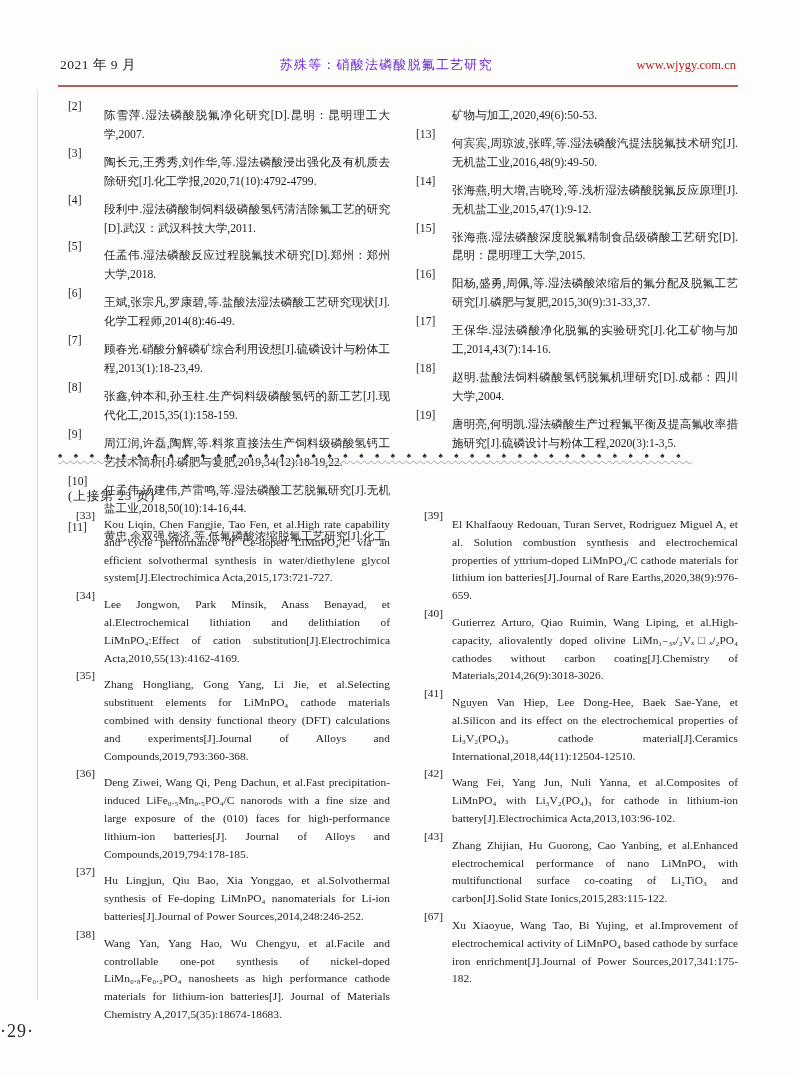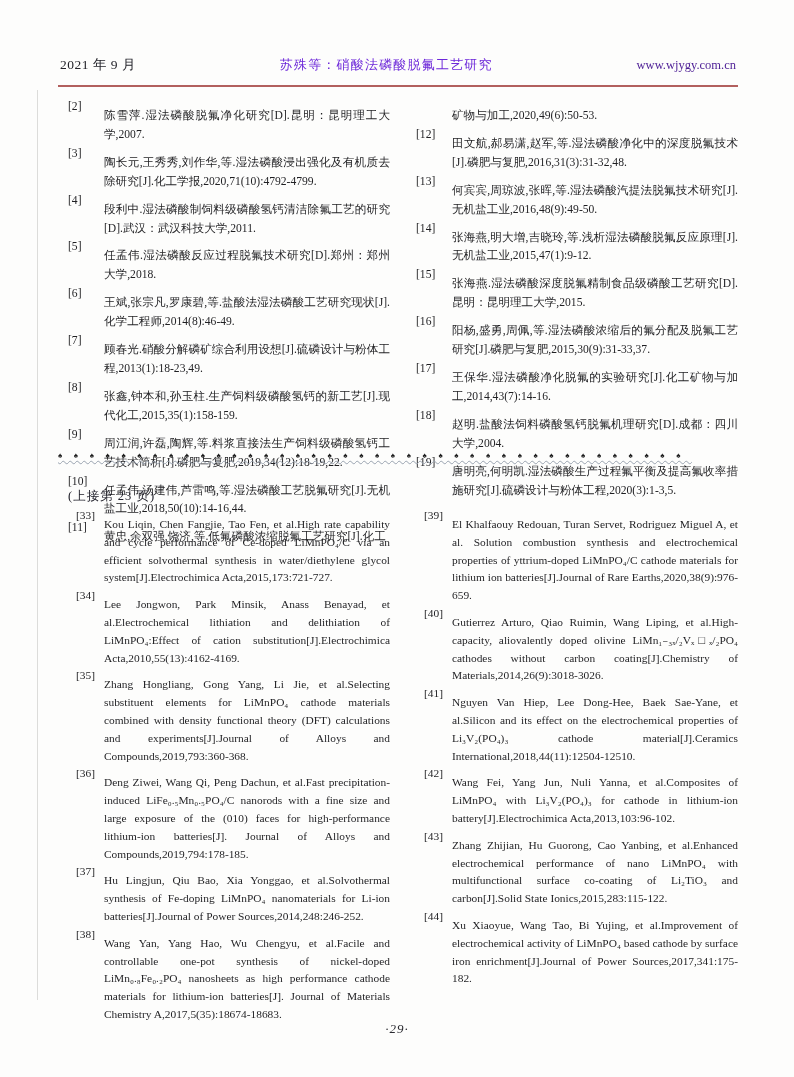--- a/index.html
+++ b/index.html
@@ -18,21 +18,21 @@
   }
   .header{
     position:absolute;top:56px;left:60px;right:58px;
     display:flex;justify-content:space-between;align-items:baseline;
   }
   .header-date{font-size:13.5px;color:#23232a;letter-spacing:.5px;}
   .header-title{
     font-size:13px;color:#6d28d9;letter-spacing:1.2px;
     font-style:normal;font-weight:normal;
   }
-  .header-site{font-size:12.5px;color:#4c1d95;}
+  .header-site{font-size:12.5px;color:#b91c1c;}
   .header-rule{
     position:absolute;top:85px;left:58px;width:680px;height:2px;
     background:#b2605e;
   }
   .refs{position:absolute;left:68px;width:670px;display:flex;gap:26px;}
   .refs-top{top:98px;}
   .refs-bottom{top:507px;}
   .col{flex:1;min-width:0;}
   .ref{display:flex;}
   .refs-top .ref{font-size:11.6px;line-height:18.9px;}
@@ -46,21 +46,21 @@
     color:#1a1a1a;
     text-decoration:underline wavy #9aa3b0 1px;
     text-underline-offset:2px;
   }
   .continuation{
     position:absolute;top:488px;left:68px;
     font-size:12.5px;color:#20202a;letter-spacing:1px;
   }
   .footer{
     position:absolute;top:1021px;left:0;width:100%;
-    text-align:center;font-size:13px;color:#2a2a30;letter-spacing:1px;font-style:italic;
+    text-align:left;font-size:18px;color:#2a2a30;letter-spacing:1px;
   }
 </style>
 </head>
 <body>
 
 <div class="page">
 
   <div class="scan-line"></div>
 
   <div class="header">
@@ -121,24 +121,20 @@
     <span class="ref-label">[11]</span>
     <span class="ref-text">黄忠,余双强,饶济,等.低氟磷酸浓缩脱氟工艺研究[J].化工</span>
   </div>
 </div>
     <div class="col">
   <div class="ref">
     <span class="ref-label"></span>
     <span class="ref-text">矿物与加工,2020,49(6):50-53.</span>
   </div>
 
-  <div class="ref">
-    <span class="ref-label">[12]</span>
-    <span class="ref-text">田文航,郝易潇,赵军,等.湿法磷酸净化中的深度脱氟技术[J].磷肥与复肥,2016,31(3):31-32,48.</span>
-  </div>
 
   <div class="ref">
     <span class="ref-label">[13]</span>
     <span class="ref-text">何宾宾,周琼波,张晖,等.湿法磷酸汽提法脱氟技术研究[J].无机盐工业,2016,48(9):49-50.</span>
   </div>
 
   <div class="ref">
     <span class="ref-label">[14]</span>
     <span class="ref-text">张海燕,明大增,吉晓玲,等.浅析湿法磷酸脱氟反应原理[J].无机盐工业,2015,47(1):9-12.</span>
   </div>
@@ -226,21 +222,21 @@
     <span class="ref-label">[42]</span>
     <span class="ref-text">Wang Fei, Yang Jun, Nuli Yanna, et al.Composites of LiMnPO₄ with Li₃V₂(PO₄)₃ for cathode in lithium-ion battery[J].Electrochimica Acta,2013,103:96-102.</span>
   </div>
 
   <div class="ref">
     <span class="ref-label">[43]</span>
     <span class="ref-text">Zhang Zhijian, Hu Guorong, Cao Yanbing, et al.Enhanced electrochemical performance of nano LiMnPO₄ with multifunctional surface co-coating of Li₂TiO₃ and carbon[J].Solid State Ionics,2015,283:115-122.</span>
   </div>
 
   <div class="ref">
-    <span class="ref-label">[44]</span>
+    <span class="ref-label">[67]</span>
     <span class="ref-text">Xu Xiaoyue, Wang Tao, Bi Yujing, et al.Improvement of electrochemical activity of LiMnPO₄ based cathode by surface iron enrichment[J].Journal of Power Sources,2017,341:175-182.</span>
   </div>
 </div>
   </div>
 
   <div class="footer">·29·</div>
 
 </div>
 
 </body></html>

